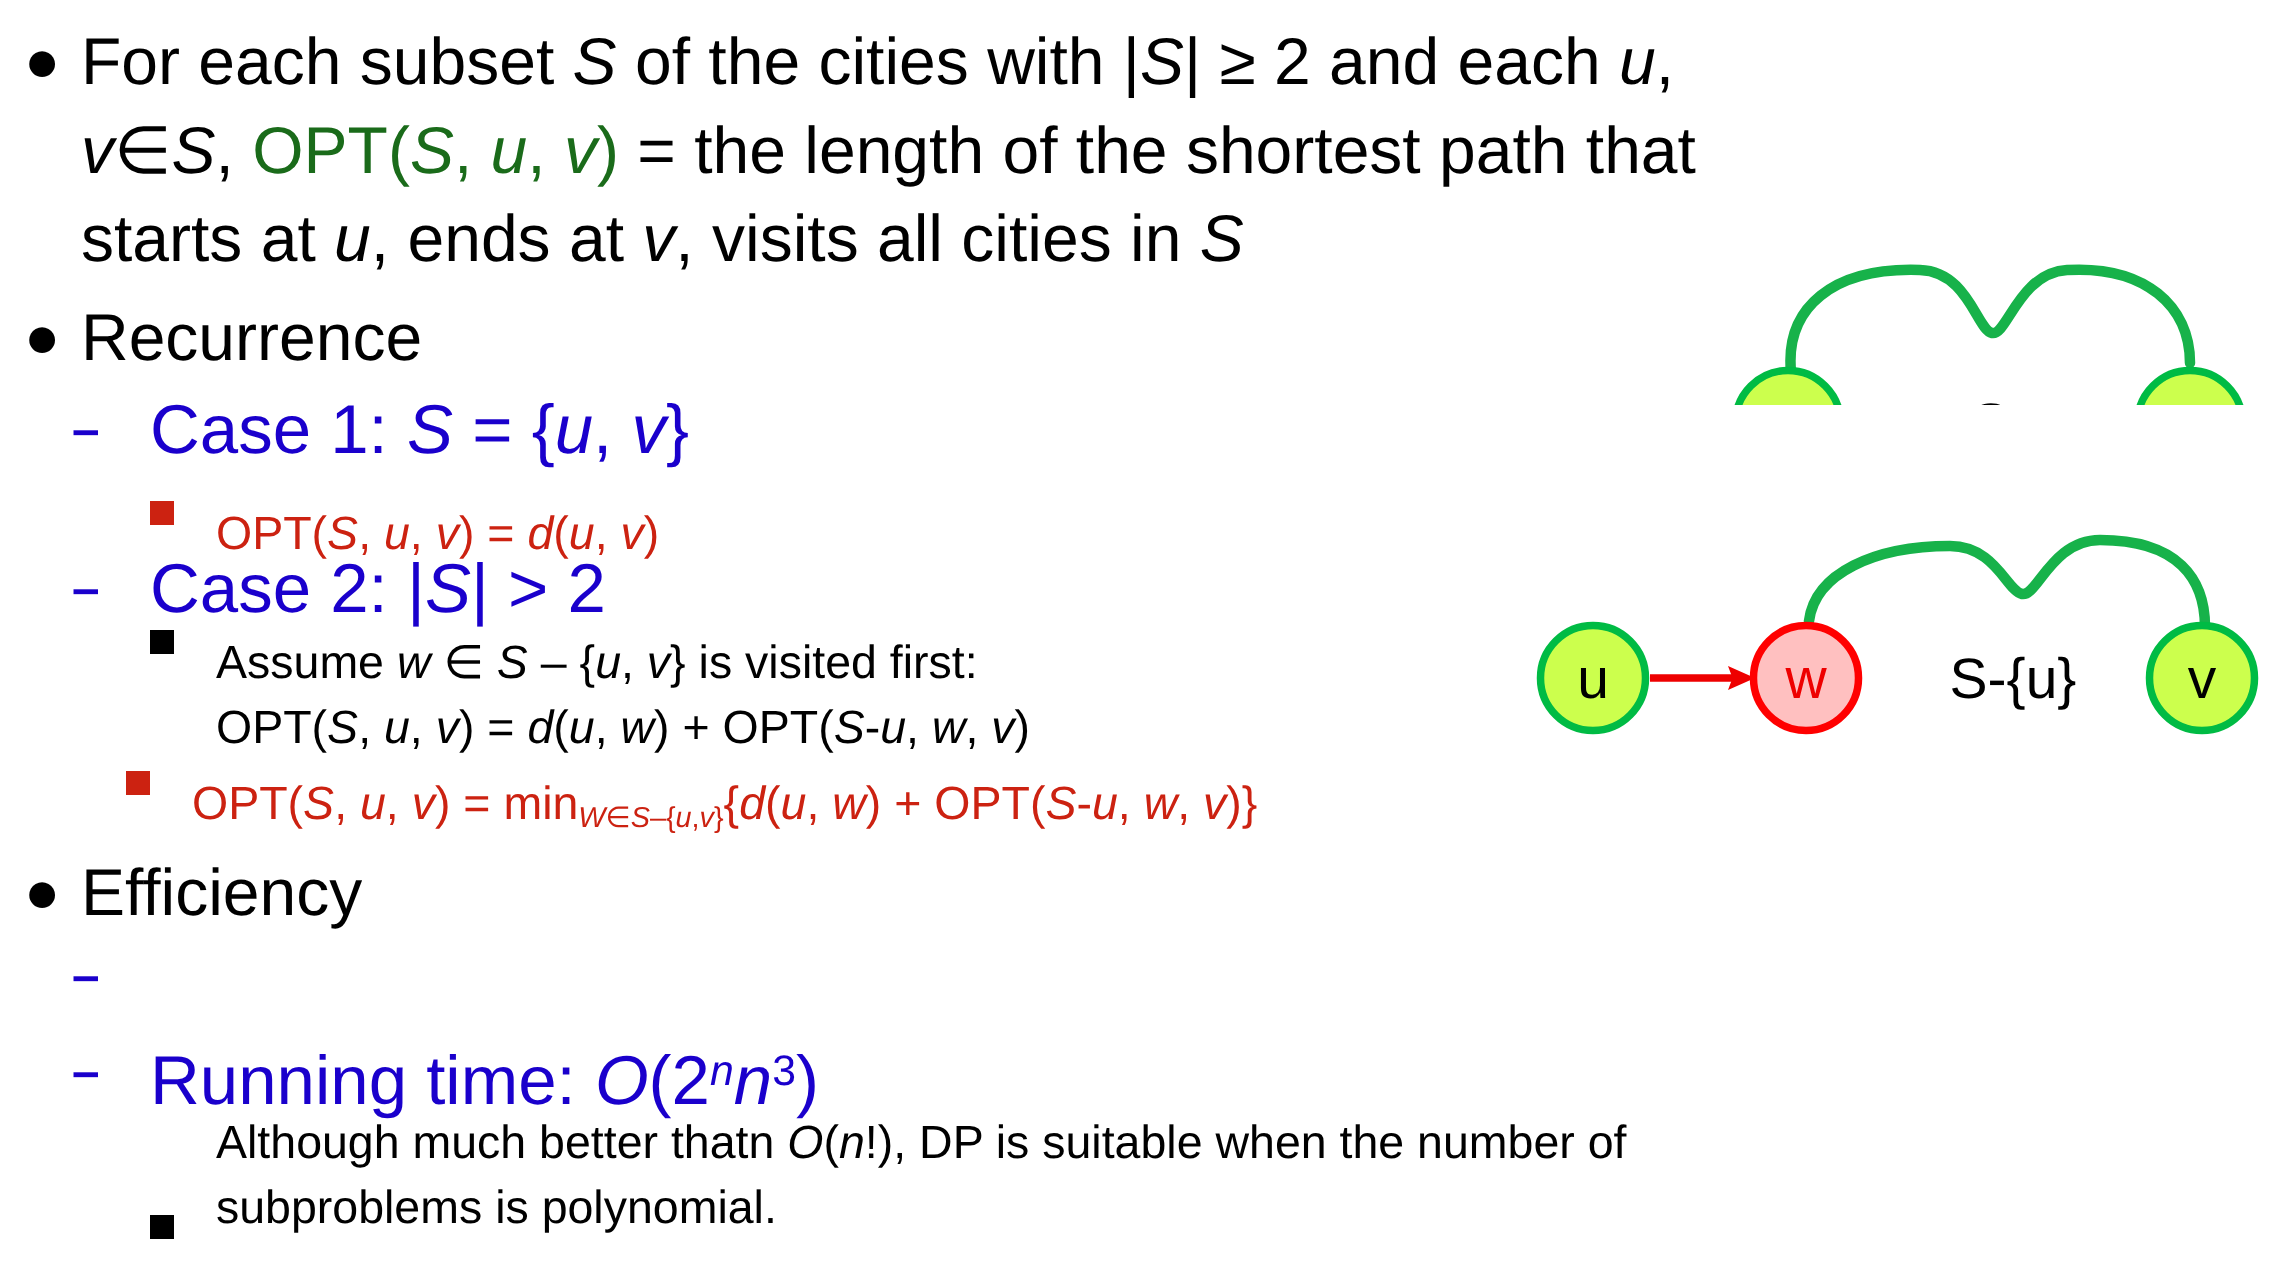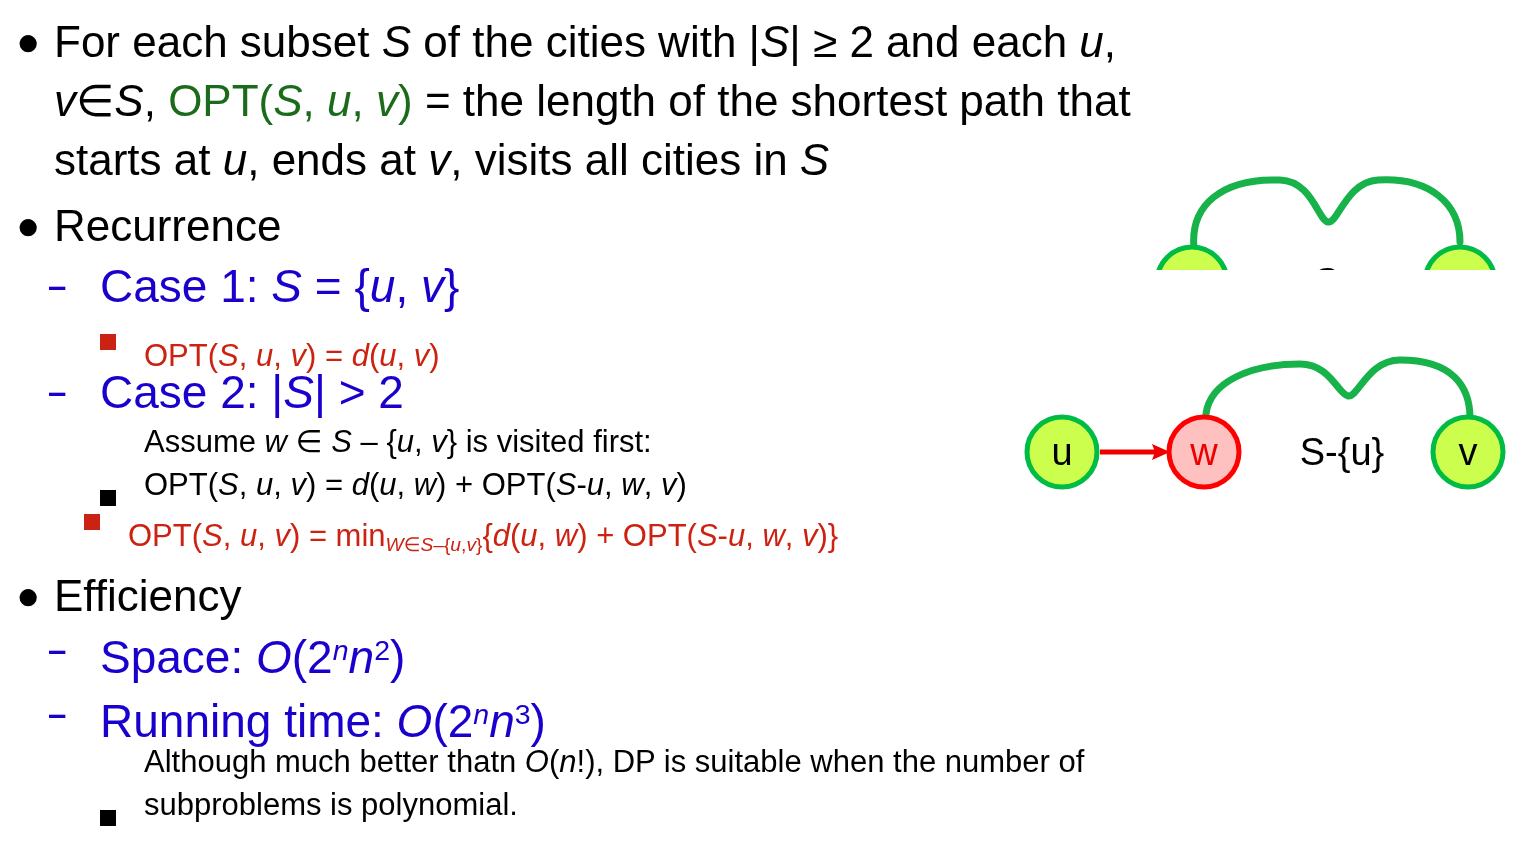--- a/index.html
+++ b/index.html
@@ -133,42 +133,41 @@
           <i></i>
         </span>
       <span class="text"><span>OPT(</span><i class="it">S</i><span>, </span><i class="it">u</i><span>, </span><i class="it">v</i><span>) = </span><i class="it">d</i><span>(</span><i class="it">u</i><span>, </span><i class="it">v</i><span>)</span></span>
     </div>
 
     <div class="lvl2" style="left:48px; top:368px;">
       <span class="dash">–</span>
       <span class="text"><span>Case 2: |</span><i class="it">S</i><span>| &gt; 2</span></span>
     </div>
 
-    <div class="lvl3" style="left:100px; top:420px;align-items:flex-end;">
+    <div class="lvl3" style="left:100px; top:420px;">
       <span class="sq">
           <i></i>
         </span>
       <span class="text"><span>Assume </span><i class="it">w</i><span> ∈ </span><i class="it">S</i><span> – {</span><i class="it">u</i><span>, </span><i class="it">v</i><span>} is visited first:</span><br><span>OPT(</span><i class="it">S</i><span>, </span><i class="it">u</i><span>, </span><i class="it">v</i><span>) = </span><i class="it">d</i><span>(</span><i class="it">u</i><span>, </span><i class="it">w</i><span>) + OPT(</span><i class="it">S</i><span>-</span><i class="it">u</i><span>, </span><i class="it">w</i><span>, </span><i class="it">v</i><span>)</span></span>
     </div>
 
     <div class="lvl3 red" style="left:84px; top:514px;">
       <span class="sq">
           <i></i>
         </span>
       <span class="text"><span>OPT(</span><i class="it">S</i><span>, </span><i class="it">u</i><span>, </span><i class="it">v</i><span>) = min</span><span class="sub"><i class="it">W</i><span>∈</span><i class="it">S</i><span>–{</span><i class="it">u</i><span>,</span><i class="it">v</i><span>}</span></span><span>{</span><i class="it">d</i><span>(</span><i class="it">u</i><span>, </span><i class="it">w</i><span>) + OPT(</span><i class="it">S</i><span>-</span><i class="it">u</i><span>, </span><i class="it">w</i><span>, </span><i class="it">v</i><span>)}</span></span>
     </div>
 
     <div class="lvl1" style="left:8px; top:566px;">
       <span class="bullet">●</span>
       <span class="text">Efficiency</span>
     </div>
 
     <div class="lvl2" style="left:48px; top:626px;">
       <span class="dash">–</span>
-      <span class="text"><span>Space: </span><i class="it">O</i><span>(2</span><i class="it sup">n</i><i class="it">n</i><span class="sup">2</span><span>)</span></span>
     </div>
 
     <div class="lvl2" style="left:48px; top:690px;">
       <span class="dash">–</span>
       <span class="text"><span>Running time: </span><i class="it">O</i><span>(2</span><i class="it sup">n</i><i class="it">n</i><span class="sup">3</span><span>)</span></span>
     </div>
 
     <div class="lvl3" style="left:100px; top:740px;align-items:flex-end;">
       <span class="sq">
           <i></i>

